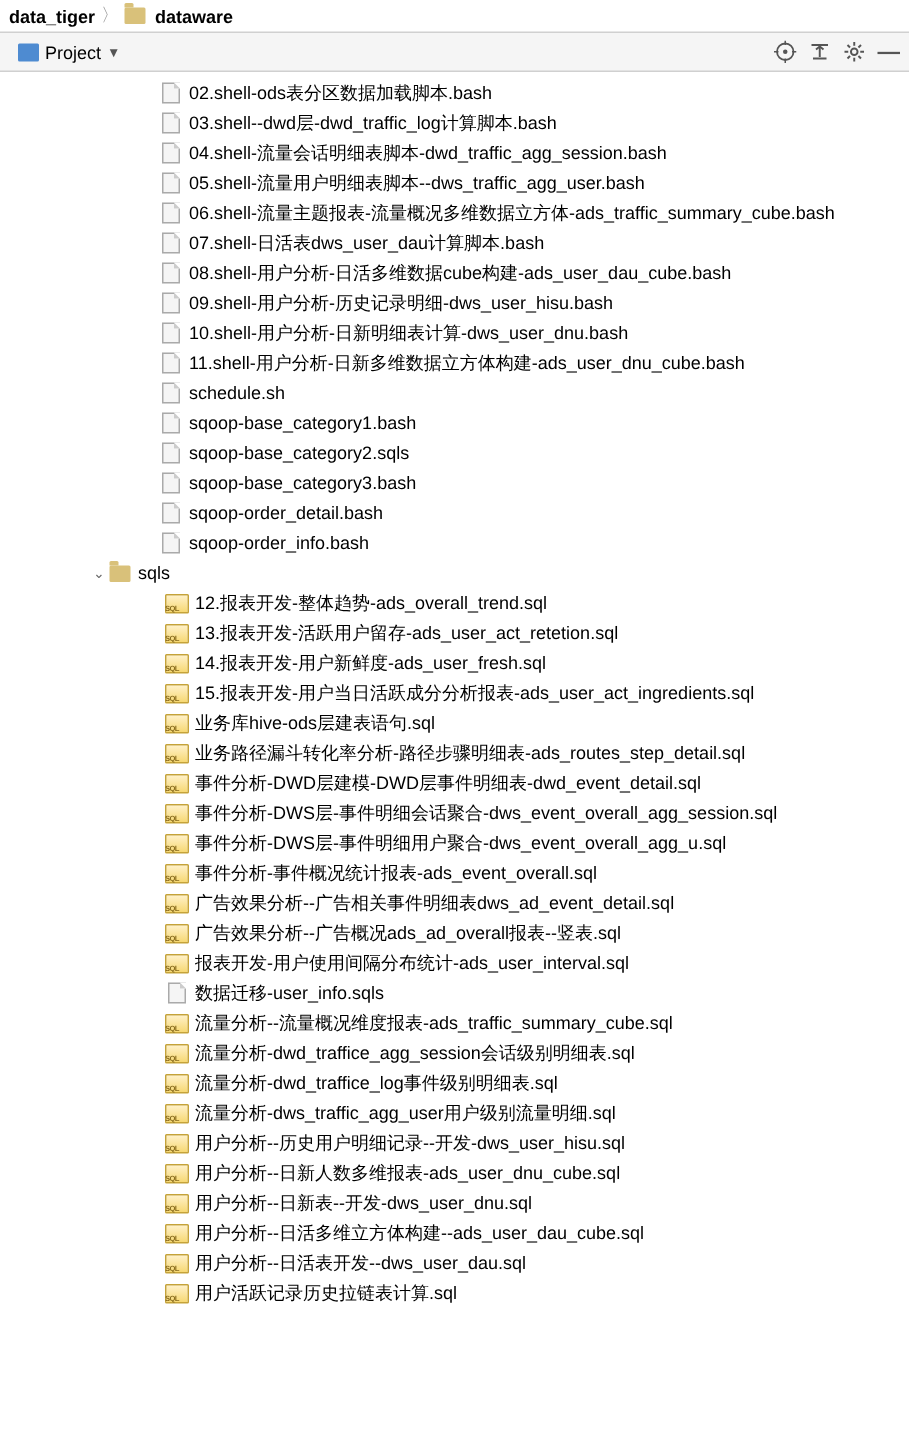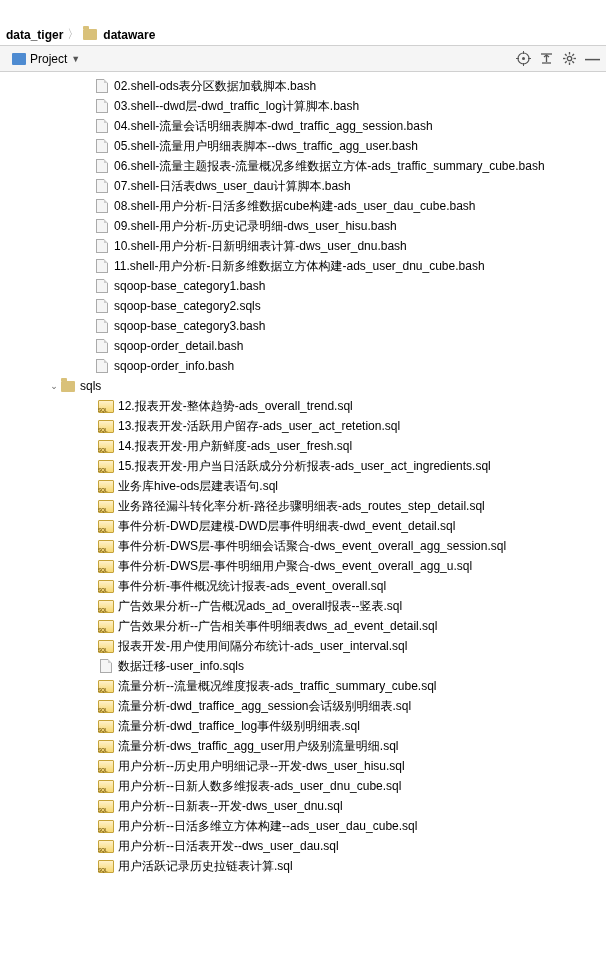--- a/index.html
+++ b/index.html
@@ -14,21 +14,20 @@
 }
 .breadcrumb {
   display: flex;
   align-items: center;
   padding: 2px 6px;
   height: 22px;
   border-bottom: 1px solid #d0d0d0;
   background: #fff;
   font-weight: bold;
   gap: 4px;
-  margin-top: 24px;
 }
 .breadcrumb .sep { color: #999; font-weight: normal; }
 .folder-micro {
   display: inline-block;
   width: 14px; height: 11px;
   background: #d9c17a;
   border-radius: 1px;
   position: relative;
   margin-right: 2px;
   vertical-align: -1px;
@@ -68,21 +67,21 @@
 }
 .tb-icon {
   width: 15px; height: 15px;
   display: inline-flex;
   align-items: center; justify-content: center;
   color: #555;
   cursor: pointer;
   position: relative;
 }
 .tree {
-  padding: 4px 0;
+  padding: 4px 12px;
   overflow-y: auto;
   height: calc(100% - 48px);
 }
 .row {
   display: flex;
   align-items: center;
   height: 20px;
   padding-left: 8px;
   white-space: nowrap;
   cursor: pointer;
@@ -277,20 +276,27 @@
       <span class="icon">
         <span class="file-icon"></span>
       </span>
       <span class="label">11.shell-用户分析-日新多维数据立方体构建-ads_user_dnu_cube.bash</span>
     </div>
     <div class="row indent-2">
       <span class="arrow"></span>
       <span class="icon">
         <span class="file-icon"></span>
       </span>
+      <span class="label">schedule.sh</span>
+    </div>
+    <div class="row indent-2">
+      <span class="arrow"></span>
+      <span class="icon">
+        <span class="file-icon"></span>
+      </span>
       <span class="label">sqoop-base_category1.bash</span>
     </div>
     <div class="row indent-2">
       <span class="arrow"></span>
       <span class="icon">
         <span class="file-icon"></span>
       </span>
       <span class="label">sqoop-base_category2.sqls</span>
     </div>
     <div class="row indent-2">
@@ -389,28 +395,28 @@
       <span class="icon">
         <span class="sql-icon"></span>
       </span>
       <span class="label underline">事件分析-事件概况统计报表-ads_event_overall.sql</span>
     </div>
     <div class="row indent-3">
       <span class="arrow"></span>
       <span class="icon">
         <span class="sql-icon"></span>
       </span>
+      <span class="label underline">广告效果分析--广告相关事件明细表dws_ad_event_detail.sql</span>
+    </div>
+    <div class="row indent-3">
+      <span class="arrow"></span>
+      <span class="icon">
+        <span class="sql-icon"></span>
+      </span>
       <span class="label underline">广告效果分析--广告概况ads_ad_overall报表--竖表.sql</span>
-    </div>
-    <div class="row indent-3">
-      <span class="arrow"></span>
-      <span class="icon">
-        <span class="sql-icon"></span>
-      </span>
-      <span class="label underline">广告效果分析--广告相关事件明细表dws_ad_event_detail.sql</span>
     </div>
     <div class="row indent-3">
       <span class="arrow"></span>
       <span class="icon">
         <span class="sql-icon"></span>
       </span>
       <span class="label underline">报表开发-用户使用间隔分布统计-ads_user_interval.sql</span>
     </div>
     <div class="row indent-3">
       <span class="arrow"></span>

